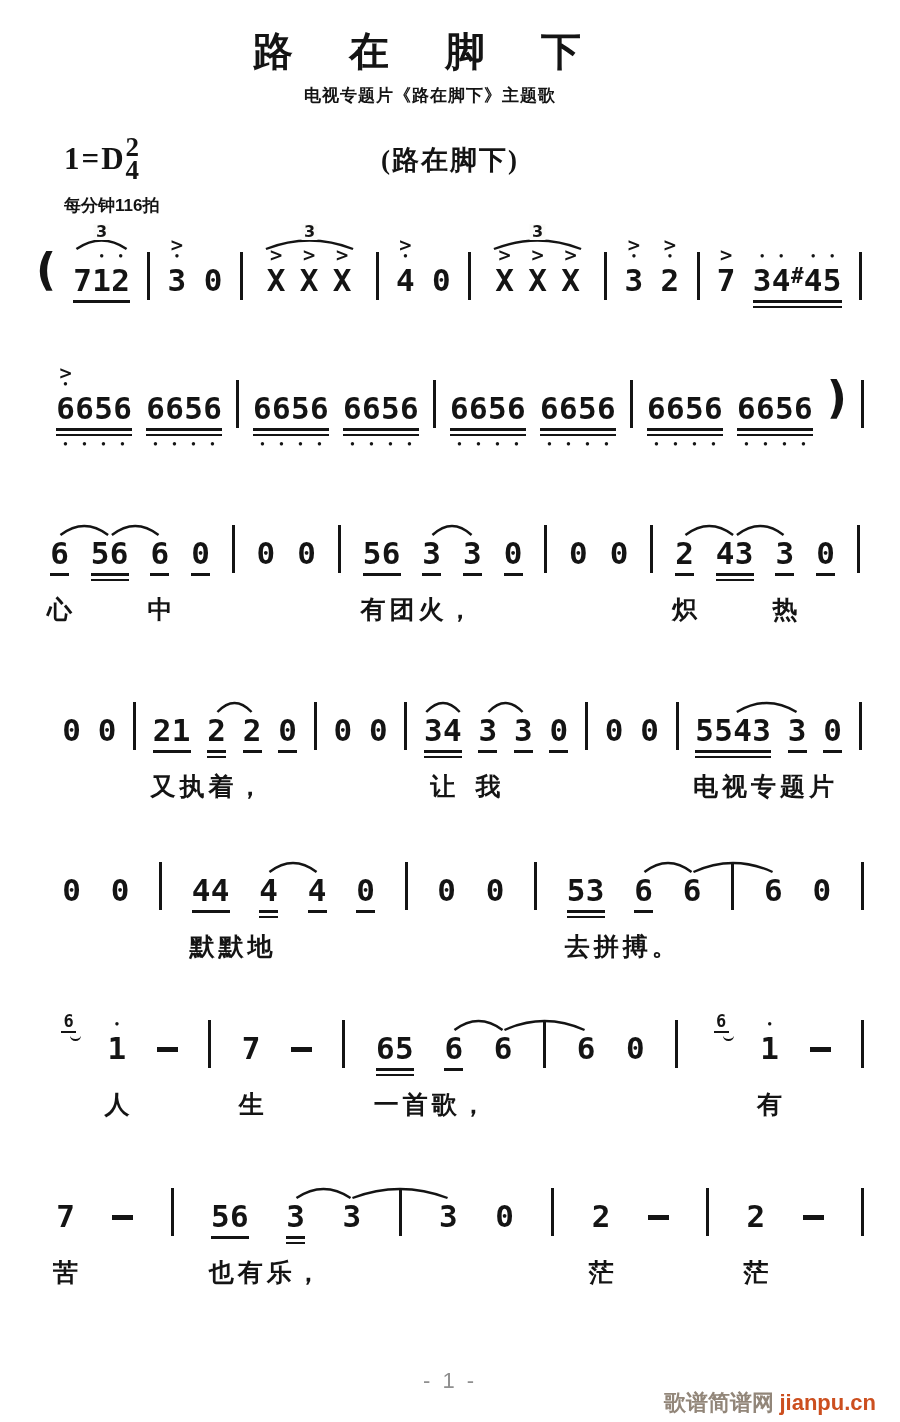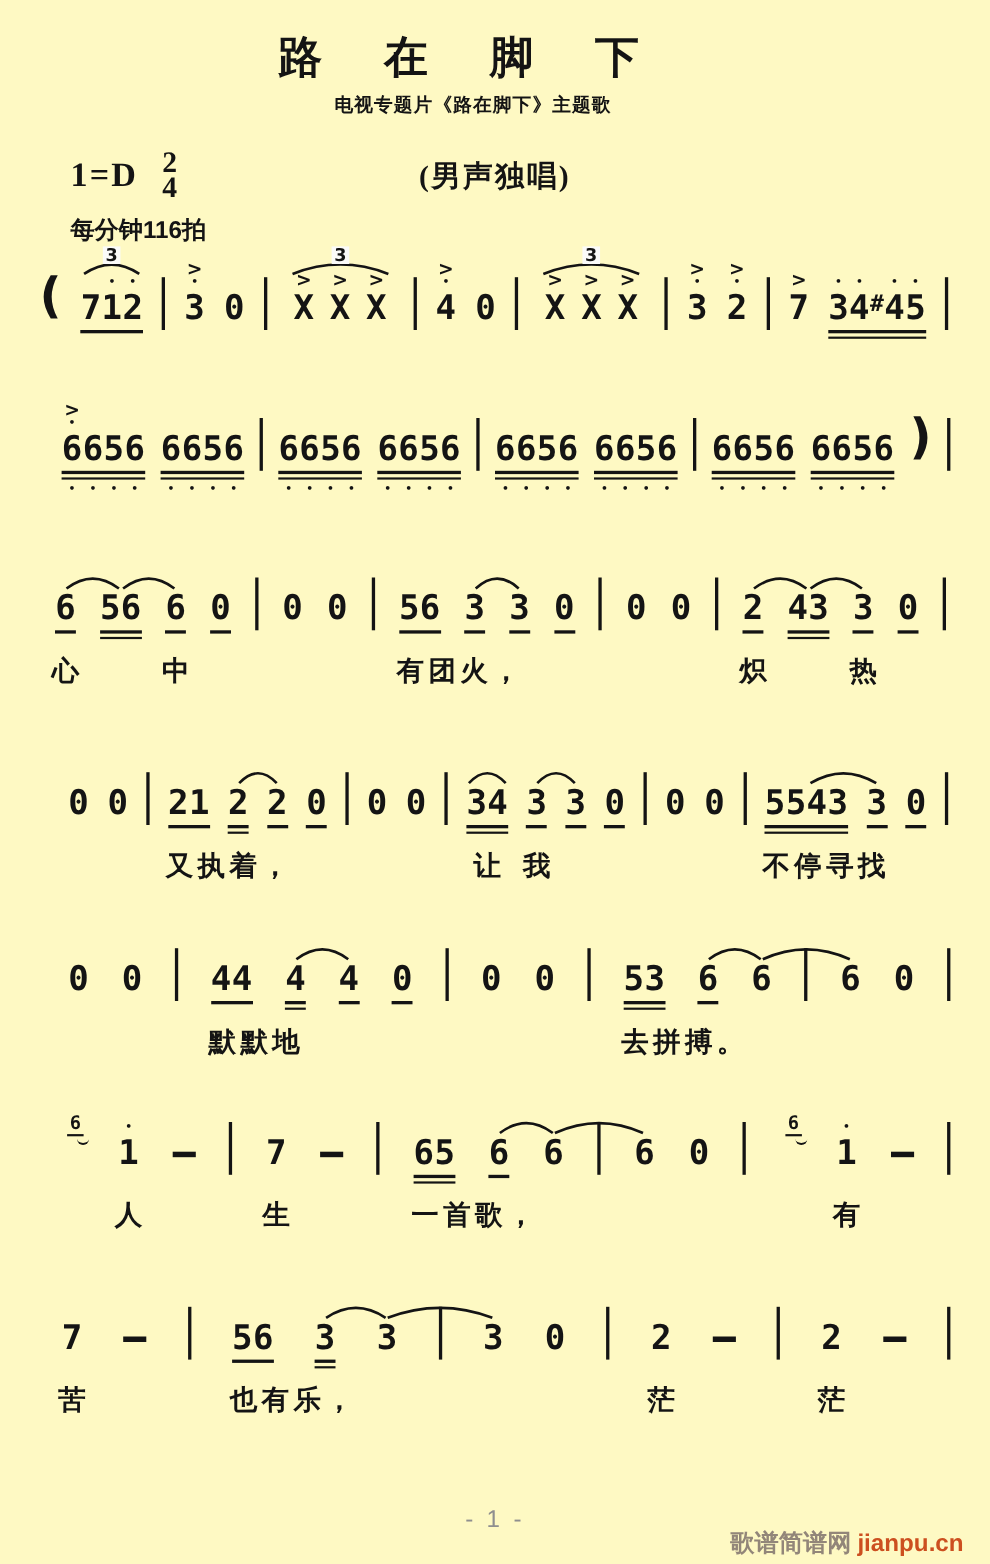--- a/index.html
+++ b/index.html
@@ -1,29 +1,29 @@
 <!DOCTYPE html>
 <html><head>
 <meta charset="utf-8">
 <style>
   html,body{margin:0;padding:0;}
   body{background:#e8e8e8;}
-  #page{position:relative;width:900px;height:1422px;margin:0 auto;background:#fef9c3;overflow:hidden;
+  #page{position:relative;width:900px;height:1422px;margin:0 auto;background:#ffffff;overflow:hidden;
         font-family:"Liberation Serif", serif;color:#141414;}
   
   .title{position:absolute;top:24px;left:0;right:60px;text-align:center;
          font-size:40px;font-weight:bold;word-spacing:34px;letter-spacing:6px;}
   .subtitle{position:absolute;top:84px;left:0;right:40px;text-align:center;
             font-size:17px;font-weight:bold;letter-spacing:1px;}
-  .keyblock{position:absolute;top:136px;left:64px;display:flex;align-items:center;gap:22px;}
+  .keyblock{position:absolute;top:136px;left:64px;display:flex;align-items:center;gap:0;}
   .keysig{font-size:31px;font-weight:bold;letter-spacing:2px;}
   .frac{display:inline-flex;flex-direction:column;align-items:center;font-size:27px;font-weight:bold;line-height:23px;}
   .voice{position:absolute;top:142px;left:0;right:0;text-align:center;font-size:27px;font-weight:bold;letter-spacing:2px;}
   .credits{position:absolute;top:122px;right:66px;text-align:left;font-size:26px;font-weight:600;line-height:33px;word-spacing:10px;}
-  .tempo{position:absolute;top:194px;left:64px;font-size:22px;font-weight:bold;
+  .tempo{position:absolute;top:194px;left:64px;font-size:17px;font-weight:bold;
          font-family:"Liberation Sans",sans-serif;}
   
   .mline{position:absolute;display:flex;justify-content:space-between;align-items:flex-start;height:80px;}
   .mline svg{position:absolute;left:0;top:0;width:100%;height:80px;overflow:visible;pointer-events:none;}
   .tok{display:flex;flex-direction:column;align-items:center;position:relative;}
   .topdecor{height:26px;display:flex;flex-direction:column;justify-content:flex-end;align-items:center;}
   .crow{display:flex;}
   .cc{width:19px;text-align:center;}
   .accc{font-size:17px;font-weight:bold;height:13px;line-height:12px;font-family:"DejaVu Sans",sans-serif;}
   .dotc{font-size:14px;height:10px;line-height:9px;}
@@ -59,21 +59,21 @@
   <div class="subtitle">电视专题片《路在脚下》主题歌</div>
 
   <div class="keyblock">
     <span class="keysig">1=D</span>
     <span class="frac">
       <span>2</span>
       <span>4</span>
     </span>
   </div>
 
-  <div class="voice">(男声独唱)</div>
+  <div class="voice">(路在脚下)</div>
 
 
   <div class="tempo">每分钟116拍</div>
 
   <div id="score">
       <div class="mline" style="top: 236px; left: 36px; right: 38px;">
         <div class="paren">(</div>
         <div class="tok">
           <div class="topdecor">
             <div class="crow">
@@ -689,21 +689,21 @@
           <div class="txt">
             <span class="ch">5</span>
             <span class="ch">5</span>
             <span class="ch">4</span>
             <span class="ch">3</span>
           </div>
           <div class="uls">
             <div class="ul"></div>
             <div class="ul"></div>
           </div>
-          <span class="lyric">不停寻找</span>
+          <span class="lyric">电视专题片</span>
         </div>
         <div class="tok">
           <div class="topdecor"></div>
           <div class="txt">
             <span class="ch">3</span>
           </div>
           <div class="uls">
             <div class="ul"></div>
           </div>
         </div>

